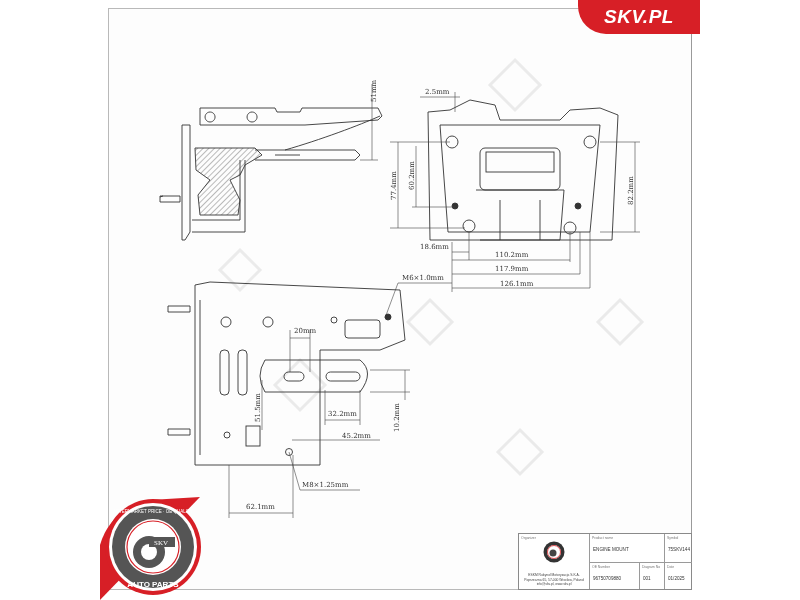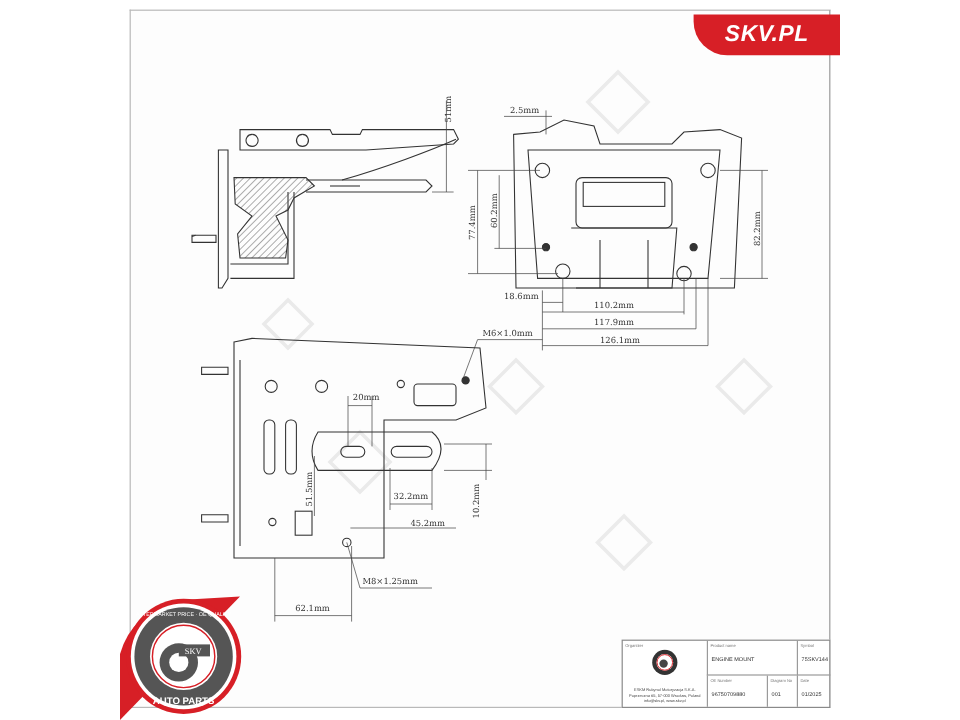--- a/index.html
+++ b/index.html
@@ -1,18 +1,18 @@
 <!DOCTYPE html>
 <html><head>
 <meta charset="utf-8">
 <style>
   html, body { margin:0; padding:0; }
   body { width:800px; height:600px; background:#ffffff; position:relative; overflow:hidden; font-family:"Liberation Sans", sans-serif; }
   .sheet { position:absolute; left:108px; top:8px; width:584px; height:582px; border:1px solid #b9b9b9; border-right:1px solid #9a9a9a; background:#fdfdfd; box-sizing:border-box; }
-  .brand-tab { position:absolute; left:578px; top:12px; width:122px; height:34px; background:#d71f26; border-bottom-left-radius:28px; color:#fff; font-weight:bold; font-style:italic; font-size:19px; display:flex; align-items:center; justify-content:center; letter-spacing:0.5px; }
+  .brand-tab { position:absolute; left:578px; top:0; width:122px; height:34px; background:#d71f26; border-bottom-left-radius:28px; color:#fff; font-weight:bold; font-style:italic; font-size:19px; display:flex; align-items:center; justify-content:center; letter-spacing:0.5px; }
   .badge { position:absolute; left:103px; top:497px; width:100px; height:100px; }
   svg.drw { position:absolute; left:0; top:0; }
   .dims { font-family:"DejaVu Serif", serif; font-size:7px; fill:#333; }
   .tb { position:absolute; left:518px; top:533px; width:174px; height:57px; border:1px solid #8a8a8a; box-sizing:border-box; background:#fff; font-size:3.6px; color:#555; }
   .tb .cell { position:absolute; border-left:1px solid #9a9a9a; box-sizing:border-box; }
   .tb .lbl { position:absolute; left:2px; top:2px; font-size:3.4px; color:#777; }
   .tb .val { position:absolute; left:3px; top:13px; font-size:4.6px; color:#333; white-space:nowrap; }
   .tb .org-addr { position:absolute; left:2px; bottom:3px; width:66px; text-align:center; font-size:3.3px; color:#444; line-height:4.2px; }
 </style>
 </head>

